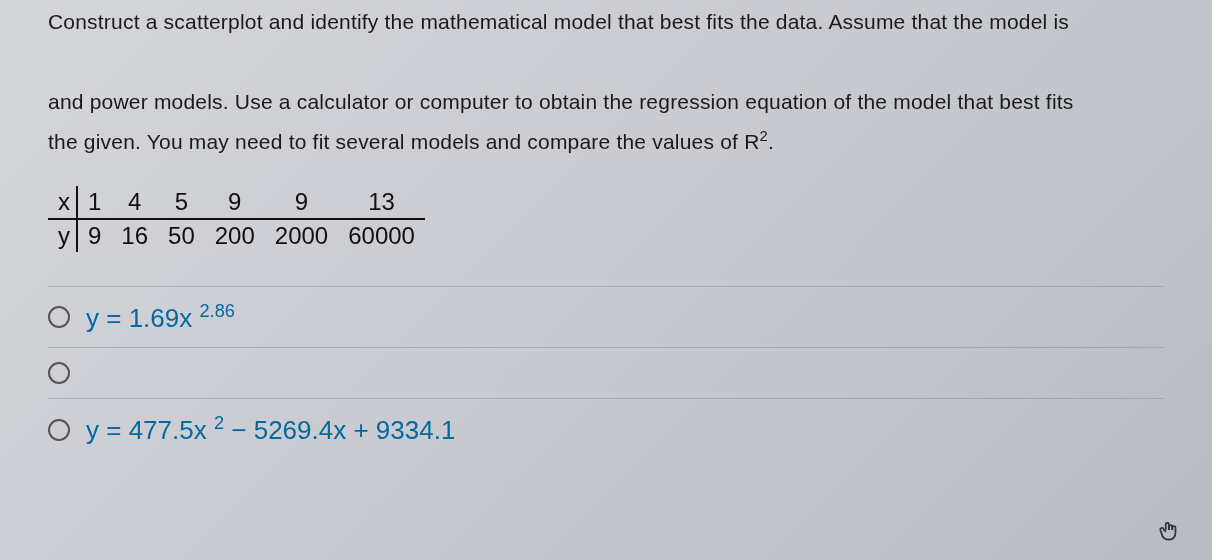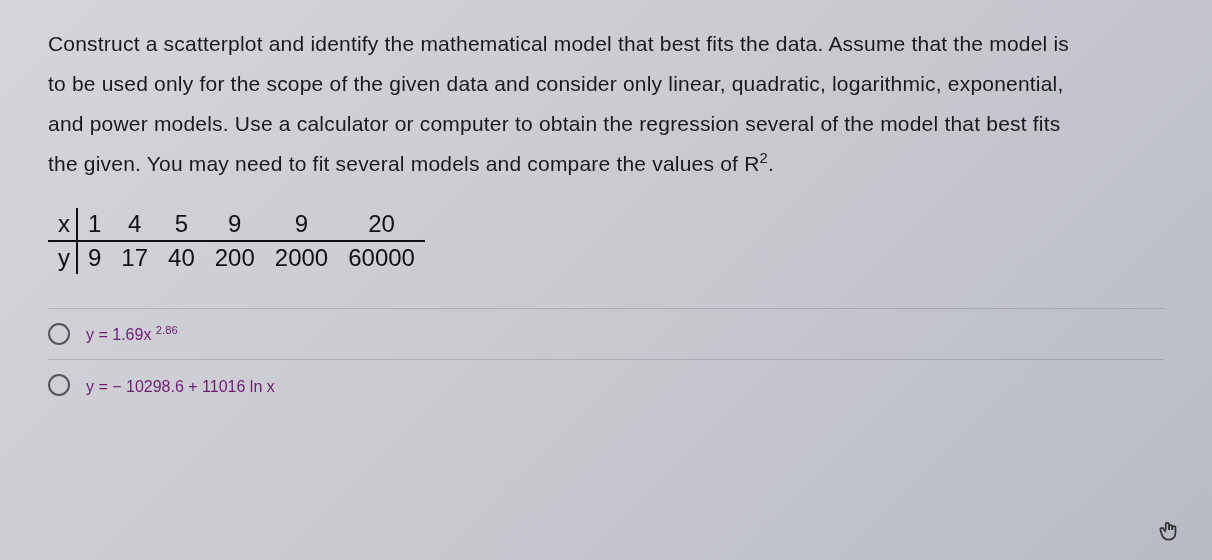--- a/index.html
+++ b/index.html
@@ -6,21 +6,21 @@
     margin: 0;
     padding: 0;
     width: 1212px;
     height: 560px;
     overflow: hidden;
     font-family: Arial, Helvetica, sans-serif;
     background: linear-gradient(135deg, #d4d6da 0%, #c8cad0 50%, #b8bbc2 100%);
     color: #222;
   }
   .page {
-    padding: 24px 48px 0 48px;
+    padding: 2px 48px 0 48px;
     box-sizing: border-box;
     width: 100%;
     height: 100%;
     position: relative;
   }
   .question-text {
     font-size: 21px;
     line-height: 1.9;
     color: #1a1a1a;
     letter-spacing: 0.2px;
@@ -50,25 +50,25 @@
     border-bottom: 2px solid #111;
   }
   .data-table tr.header-row td.rowlabel {
     border-bottom: 2px solid #111;
   }
   .answers {
     margin-top: 34px;
   }
   .answer-row {
     display: flex;
-    align-items: flex-end;
+    align-items: center;
     border-top: 1px solid rgba(120,120,128,0.35);
     padding: 14px 0;
-    font-size: 16px;
-    color: #701a75;
+    font-size: 26px;
+    color: #0369a1;
   }
   .answer-row:first-child {
     border-top: 1px solid rgba(120,120,128,0.35);
   }
   .radio {
     width: 22px;
     height: 22px;
     border: 2px solid #555;
     border-radius: 50%;
     margin-right: 16px;
@@ -87,64 +87,67 @@
     color: #333;
   }
 </style>
 </head>
 <body>
 
 <div class="page">
 
   <div class="question-text">
     <span>Construct a scatterplot and identify the mathematical model that best fits the data. Assume that the model is</span><br>
-    <span>to be used only for the scope of the given data and consider only linear, quadratic, logarithmic, exponential,</span><br>
-    <span>and power models. Use a calculator or computer to obtain the regression several of the model that best fits</span><br>
+    <br>
+    <span>and power models. Use a calculator or computer to obtain the regression equation of the model that best fits</span><br>
     <span>the given. You may need to fit several models and compare the values of R</span><sup>2</sup><span>.</span>
   </div>
 
   <table class="data-table">
     <tbody>
         <tr class="header-row">
       <td class="rowlabel">x</td>
       <td>1</td>
       <td>4</td>
       <td>5</td>
       <td>9</td>
       <td>9</td>
-      <td>20</td>
+      <td>13</td>
     </tr>
     <tr>
       <td class="rowlabel">y</td>
       <td>9</td>
-      <td>17</td>
-      <td>40</td>
+      <td>16</td>
+      <td>50</td>
       <td>200</td>
       <td>2000</td>
       <td>60000</td>
     </tr>
   </tbody>
     </table>
 
   <div class="answers">
 
     <div class="answer-row">
       <span class="radio"></span>
       <span class="formula">
         <span>y = 1.69x </span><sup>2.86</sup><span></span>
       </span>
     </div>
 
     <div class="answer-row">
       <span class="radio"></span>
+    </div>
+
+    <div class="answer-row">
+      <span class="radio"></span>
       <span class="formula">
-        <span>y = </span><span> − 10298.6 + 11016 ln x</span>
+        <span>y = 477.5x </span><sup>2</sup><span> − 5269.4x + 9334.1</span>
       </span>
     </div>
-
 
   </div>
 
   <svg class="cursor-icon" width="26" height="26" viewBox="0 0 24 24" fill="none" stroke="#333" stroke-width="1.6">
     <path d="M9 11V6a1.5 1.5 0 0 1 3 0v5"></path>
     <path d="M12 11V8a1.5 1.5 0 0 1 3 0v3"></path>
     <path d="M15 11V9a1.5 1.5 0 0 1 3 0v4c0 4-2 7-6 7s-6-2-7-6l-1-3a1.5 1.5 0 0 1 2.8-1L9 13"></path>
   </svg>
 
 </div>

